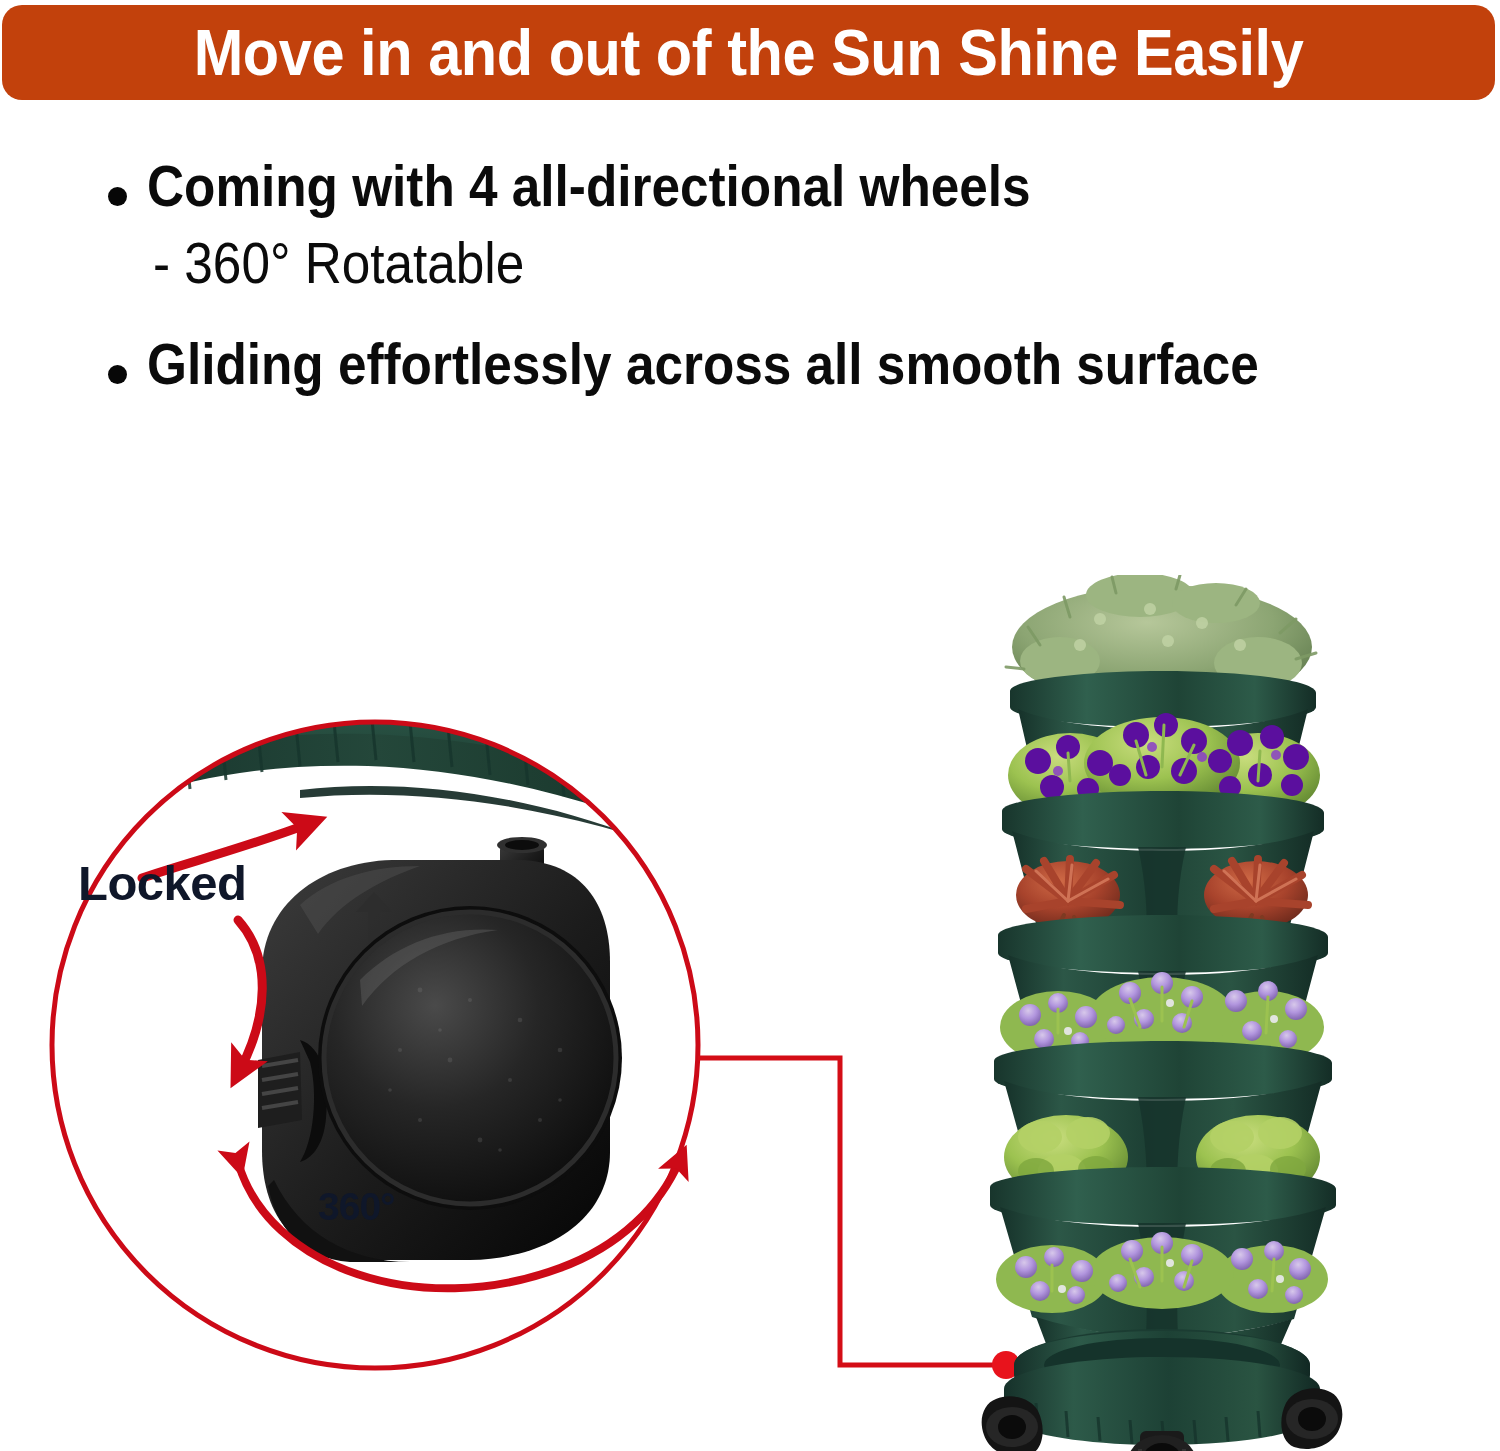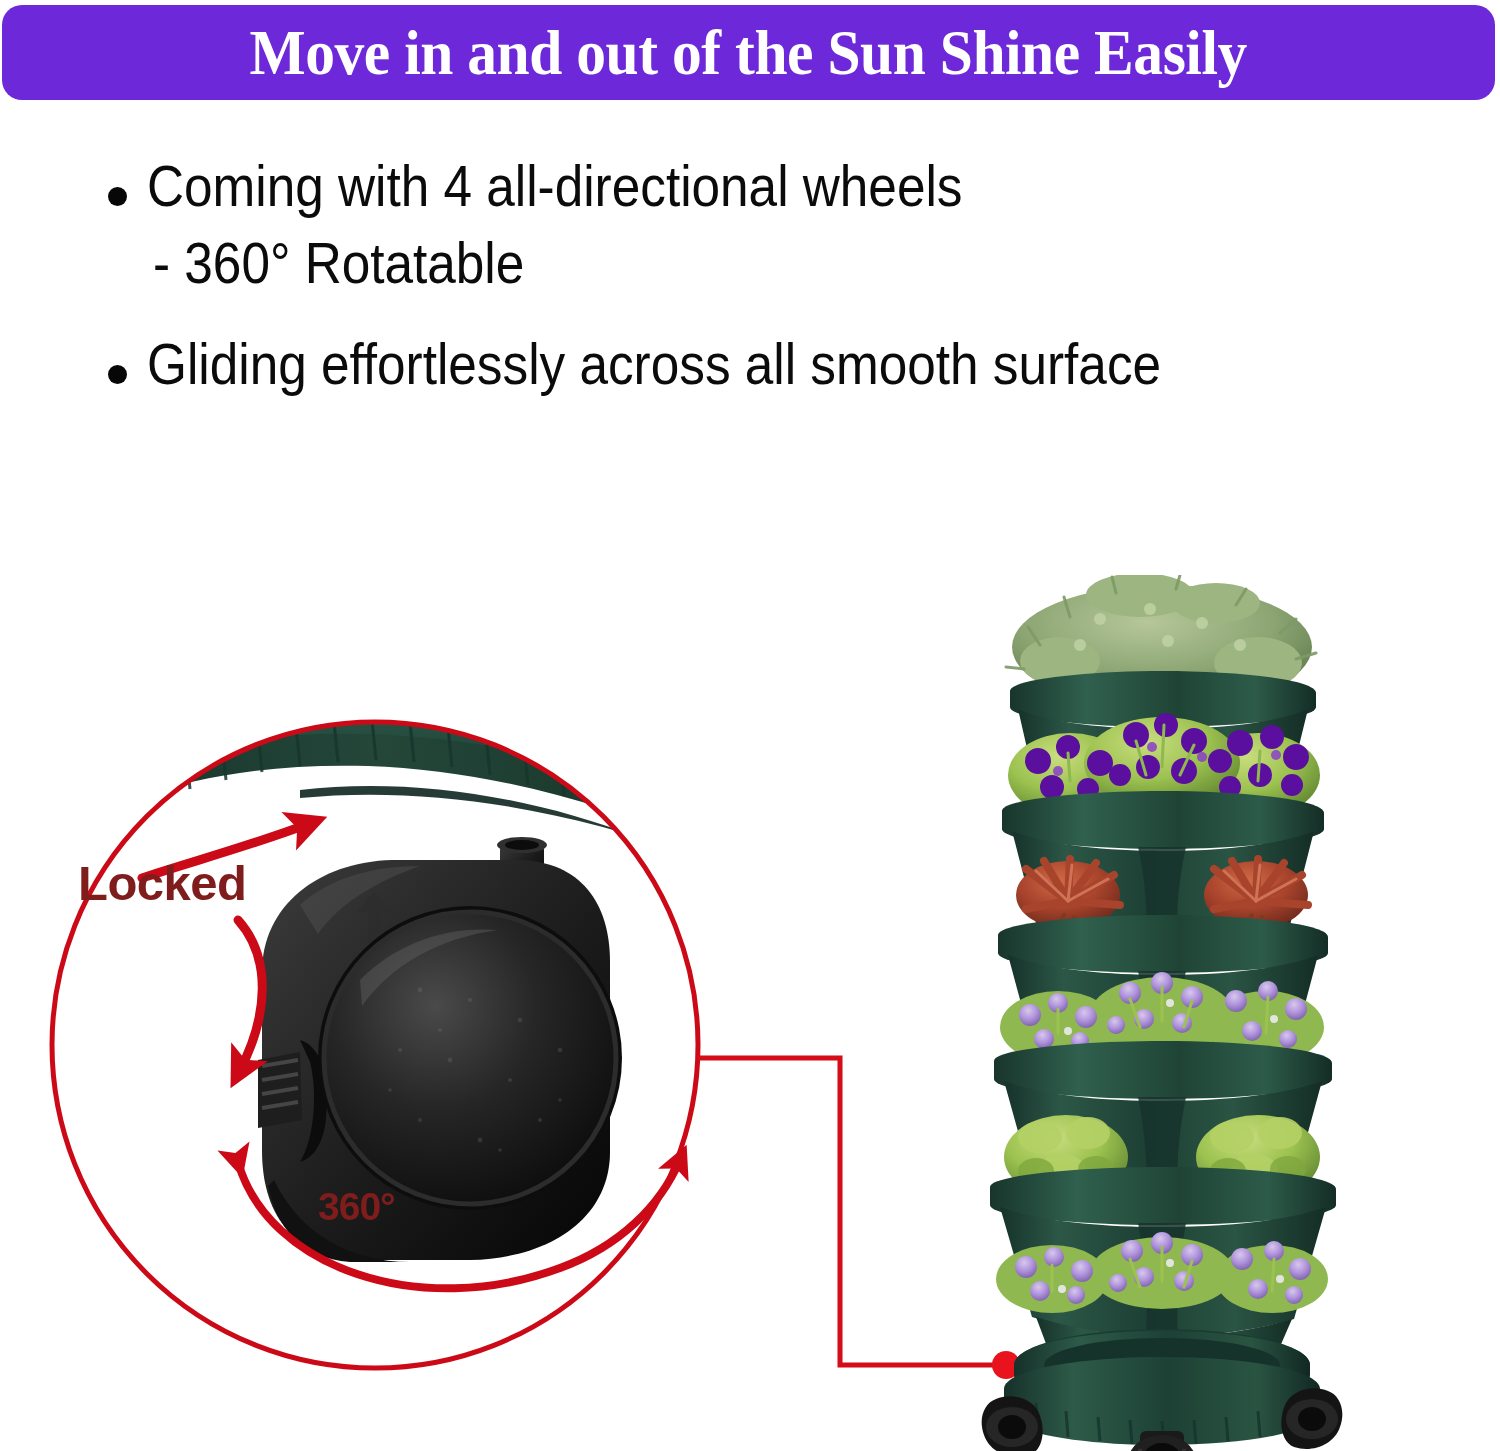--- a/index.html
+++ b/index.html
@@ -1,42 +1,42 @@
 <!DOCTYPE html>
 <html><head>
 <meta charset="utf-8">
 <style>
   html,body{margin:0;padding:0;background:#ffffff;}
   body{width:1500px;height:1451px;position:relative;overflow:hidden;
        font-family:"Liberation Sans","DejaVu Sans",sans-serif;}
 
   
   .banner{position:absolute;left:2px;top:5px;width:1493px;height:95px;
-          background:#6d28d9;border-radius:20px;display:flex;align-items:center;
-          justify-content:center;box-sizing:border-box;font-family:Liberation Serif, serif;}
+          background:#c2410c;border-radius:20px;display:flex;align-items:center;
+          justify-content:center;box-sizing:border-box;}
   .banner-text{color:#ffffff;font-size:64px;font-weight:bold;line-height:1;
                letter-spacing:-0.5px;transform:scaleX(.93);transform-origin:center;
                white-space:nowrap;}
 
   
   .bullets{position:absolute;left:108px;top:150px;width:1380px;}
-  .blt{display:flex;align-items:flex-start;}
+  .blt{display:flex;align-items:flex-start;font-weight:bold;}
   .blt .dot{flex:0 0 auto;width:19px;height:19px;border-radius:50%;
             background:#070707;margin-top:29px;margin-right:20px;}
   .blt .txt{font-size:57px;color:#0b0b0b;line-height:1.0;white-space:nowrap;
             transform:scaleX(.90);transform-origin:left center;}
   .sub{display:flex;align-items:flex-start;margin-left:45px;}
   .sub .txt{font-size:57px;color:#0b0b0b;line-height:1.0;white-space:nowrap;
             transform:scaleX(.90);transform-origin:left center;}
   .r1{margin-top:8px;}
   .r2{margin-top:20px;}
   .r3{margin-top:22px;}
   .r4{margin-top:26px;}
   .r5{margin-top:44px;}
-  .lbl{position:absolute;font-weight:bold;color:#7f1d1d;white-space:nowrap;text-align:right;}
+  .lbl{position:absolute;font-weight:bold;color:#0f172a;white-space:nowrap;text-align:right;}
   .lbl-locked{left:78px;top:855px;font-size:49px;letter-spacing:-0.5px;}
   .lbl-360{left:318px;top:1185px;font-size:39px;letter-spacing:-1px;}
 
   
   .tower{position:absolute;left:940px;top:575px;width:440px;height:876px;}
   .tower svg{position:absolute;left:0;top:0;}
 </style>
 </head>
 <body>
 

